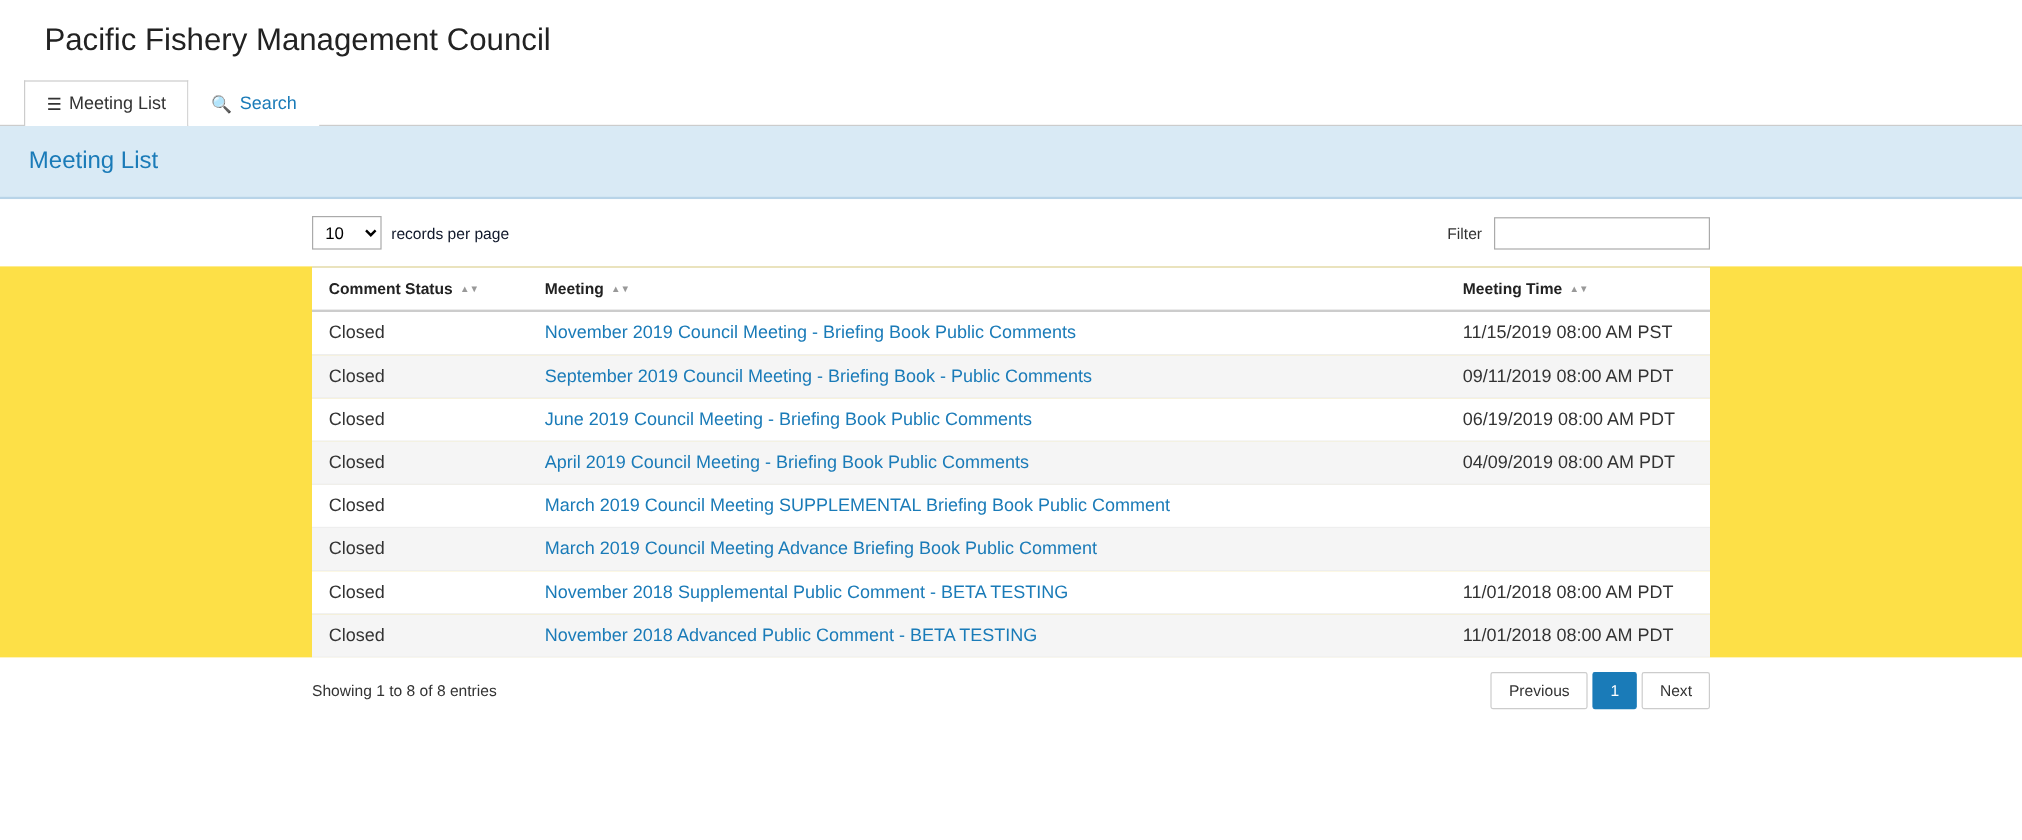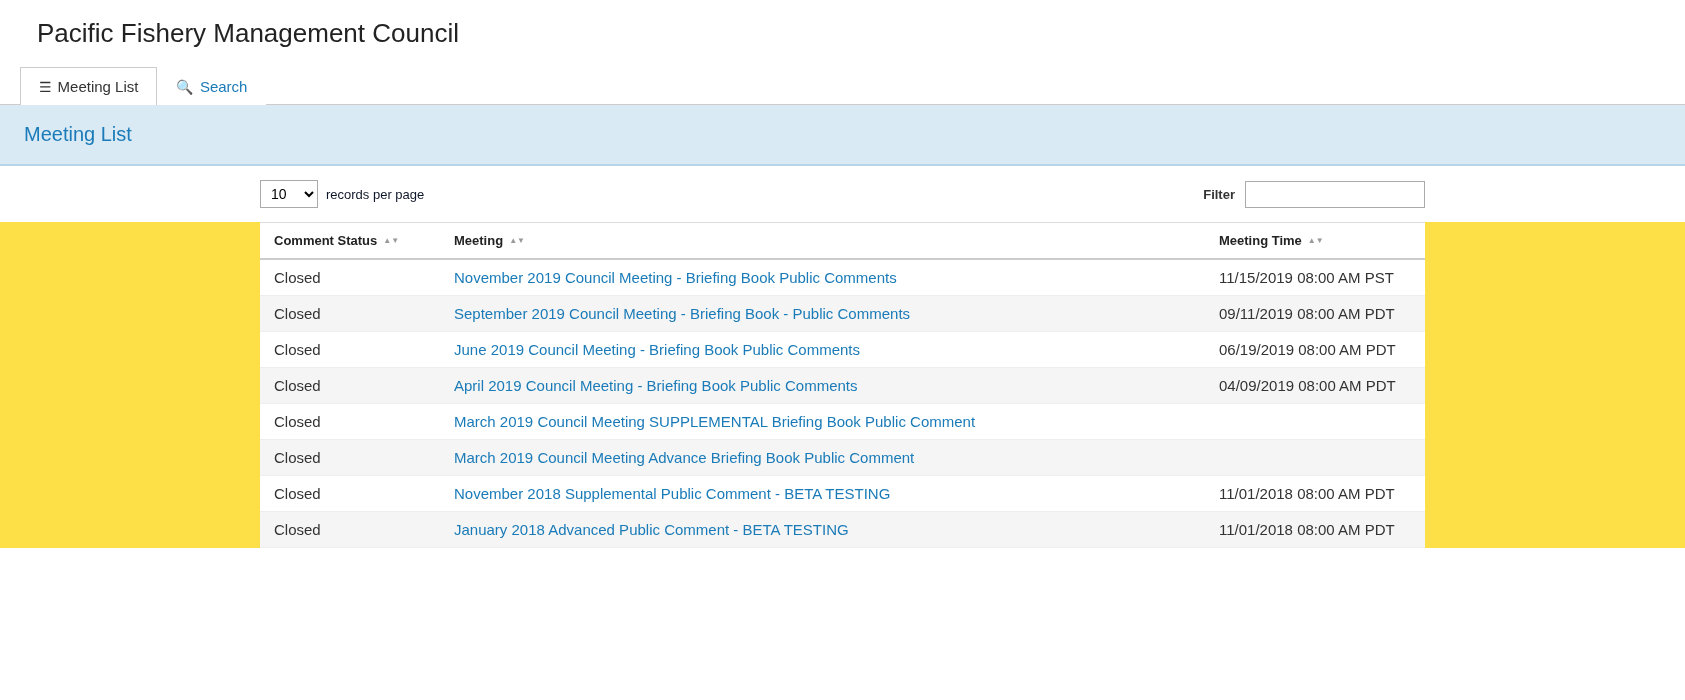--- a/index.html
+++ b/index.html
@@ -93,21 +93,20 @@
       color: #0f172a;
     }
     .filter-area {
       display: flex;
       align-items: center;
       gap: 10px;
     }
     .filter-label {
       font-size: 13px;
       color: #333;
-      font-weight: bold;
     }
     .filter-input {
       border: 1px solid #aaa;
       padding: 5px 8px;
       font-size: 13px;
       width: 180px;
       background: #fff;
       outline: none;
     }
 
@@ -300,20 +299,28 @@
             <td><a class="meeting-link" href="#">March 2019 Council Meeting Advance Briefing Book Public Comment</a></td>
             <td></td>
           </tr>
           <tr>
             <td>Closed</td>
             <td><a class="meeting-link" href="#">November 2018 Supplemental Public Comment - BETA TESTING</a></td>
             <td>11/01/2018 08:00 AM PDT</td>
           </tr>
           <tr>
             <td>Closed</td>
-            <td><a class="meeting-link" href="#">January 2018 Advanced Public Comment - BETA TESTING</a></td>
+            <td><a class="meeting-link" href="#">November 2018 Advanced Public Comment - BETA TESTING</a></td>
             <td>11/01/2018 08:00 AM PDT</td>
           </tr>
         </tbody>
     </table>
   </div>
 
+  <div class="table-footer">
+    <span class="showing-text">Showing 1 to 8 of 8 entries</span>
+    <div class="pagination">
+      <button class="page-btn">Previous</button>
+      <button class="page-btn active">1</button>
+      <button class="page-btn">Next</button>
+    </div>
+  </div>
 </div>
 
 </body></html>

